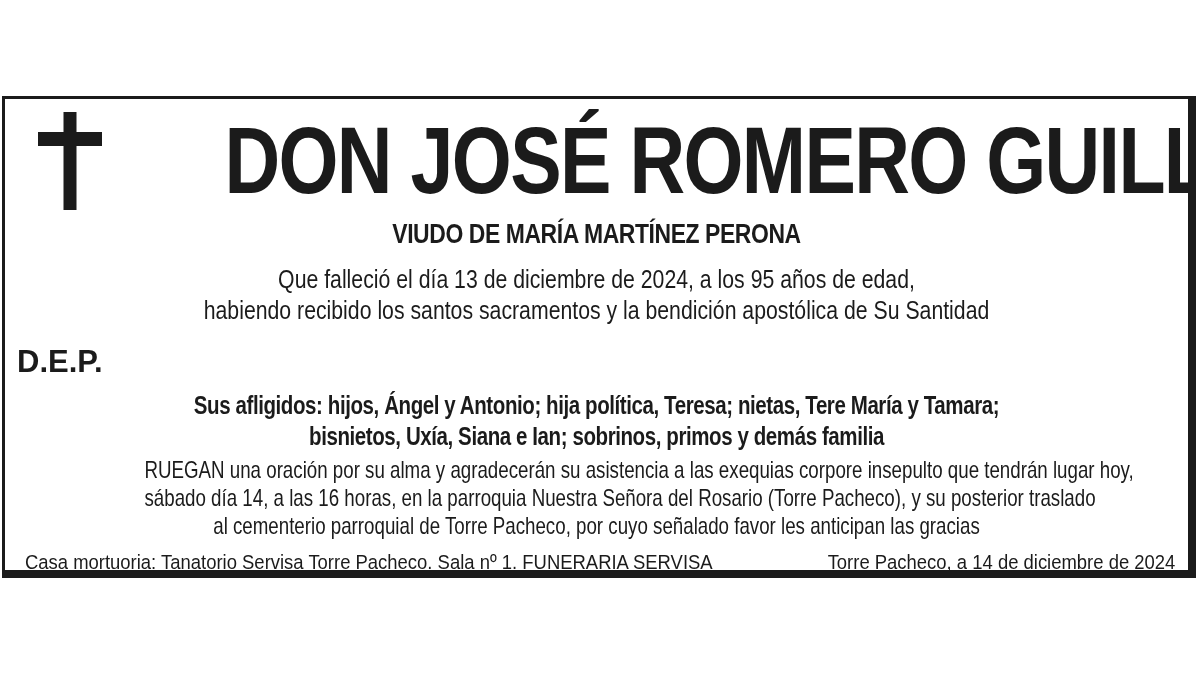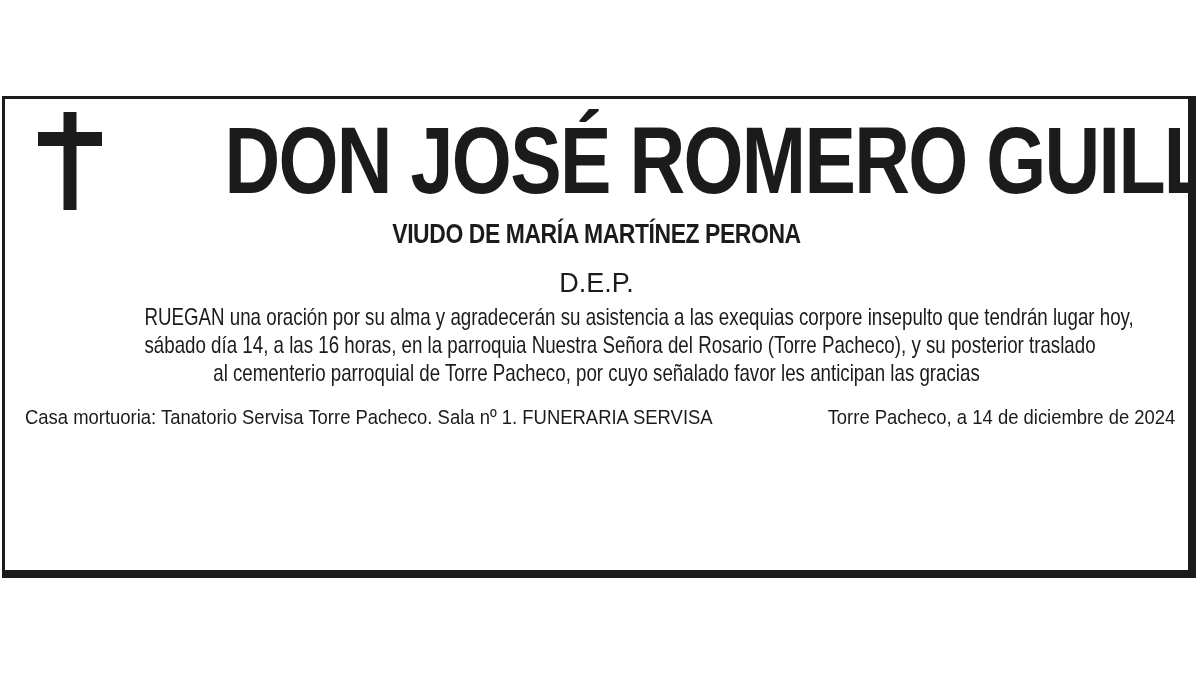--- a/index.html
+++ b/index.html
@@ -72,43 +72,42 @@
 
   .death { margin-top: 14px; }
   .death .line {
     font-size: 25px;
     line-height: 31px;
     transform: scaleX(0.85);
   }
 
   .dep {
     margin-top: 18px;
-    text-align: center;
-    font-size: 27px;
-    font-weight: normal;
+    font-size: 31px;
+    font-weight: bold;
   }
 
   .family { margin-top: 10px; }
   .family .line {
     font-size: 25px;
     font-weight: bold;
     line-height: 31px;
     letter-spacing: -0.5px;
     transform: scaleX(0.82);
   }
 
   .request { margin-top: 4px; }
   .request .line {
     font-size: 24px;
     line-height: 28px;
     transform: scaleX(0.78);
   }
 
   .footer {
-    margin-top: 17px;
+    margin-top: 9px;
     display: flex;
     justify-content: space-between;
     align-items: center;
     font-size: 20.5px;
     line-height: 25px;
   }
   .footer .left {
     white-space: nowrap;
     transform: scaleX(0.9);
     transform-origin: 0 50%;
@@ -130,23 +129,31 @@
     <div class="title-row">
       <span class="cross">
         <span class="v"></span>
         <span class="h"></span>
       </span>
       <h1 class="title">DON JOSÉ ROMERO GUILLÉN</h1>
     </div>
 
     <div class="line subtitle">VIUDO DE MARÍA MARTÍNEZ PERONA</div>
 
+    <div class="death">
+      <div class="line">Que falleció el día 13 de diciembre de 2024, a los 95 años de edad,</div>
+      <div class="line">habiendo recibido los santos sacramentos y la bendición apostólica de Su Santidad</div>
+    </div>
 
     <div class="dep">D.E.P.</div>
 
+    <div class="family">
+      <div class="line">Sus afligidos: hijos, Ángel y Antonio; hija política, Teresa; nietas, Tere María y Tamara;</div>
+      <div class="line">bisnietos, Uxía, Siana e Ian; sobrinos, primos y demás familia</div>
+    </div>
 
     <div class="request">
       <div class="line">RUEGAN una oración por su alma y agradecerán su asistencia a las exequias corpore insepulto que tendrán lugar hoy,</div>
       <div class="line">sábado día 14, a las 16 horas, en la parroquia Nuestra Señora del Rosario (Torre Pacheco), y su posterior traslado</div>
       <div class="line">al cementerio parroquial de Torre Pacheco, por cuyo señalado favor les anticipan las gracias</div>
     </div>
 
     <div class="footer">
       <span class="left">Casa mortuoria: Tanatorio Servisa Torre Pacheco. Sala nº 1. FUNERARIA SERVISA</span>
       <span class="right">Torre Pacheco, a 14 de diciembre de 2024</span>

